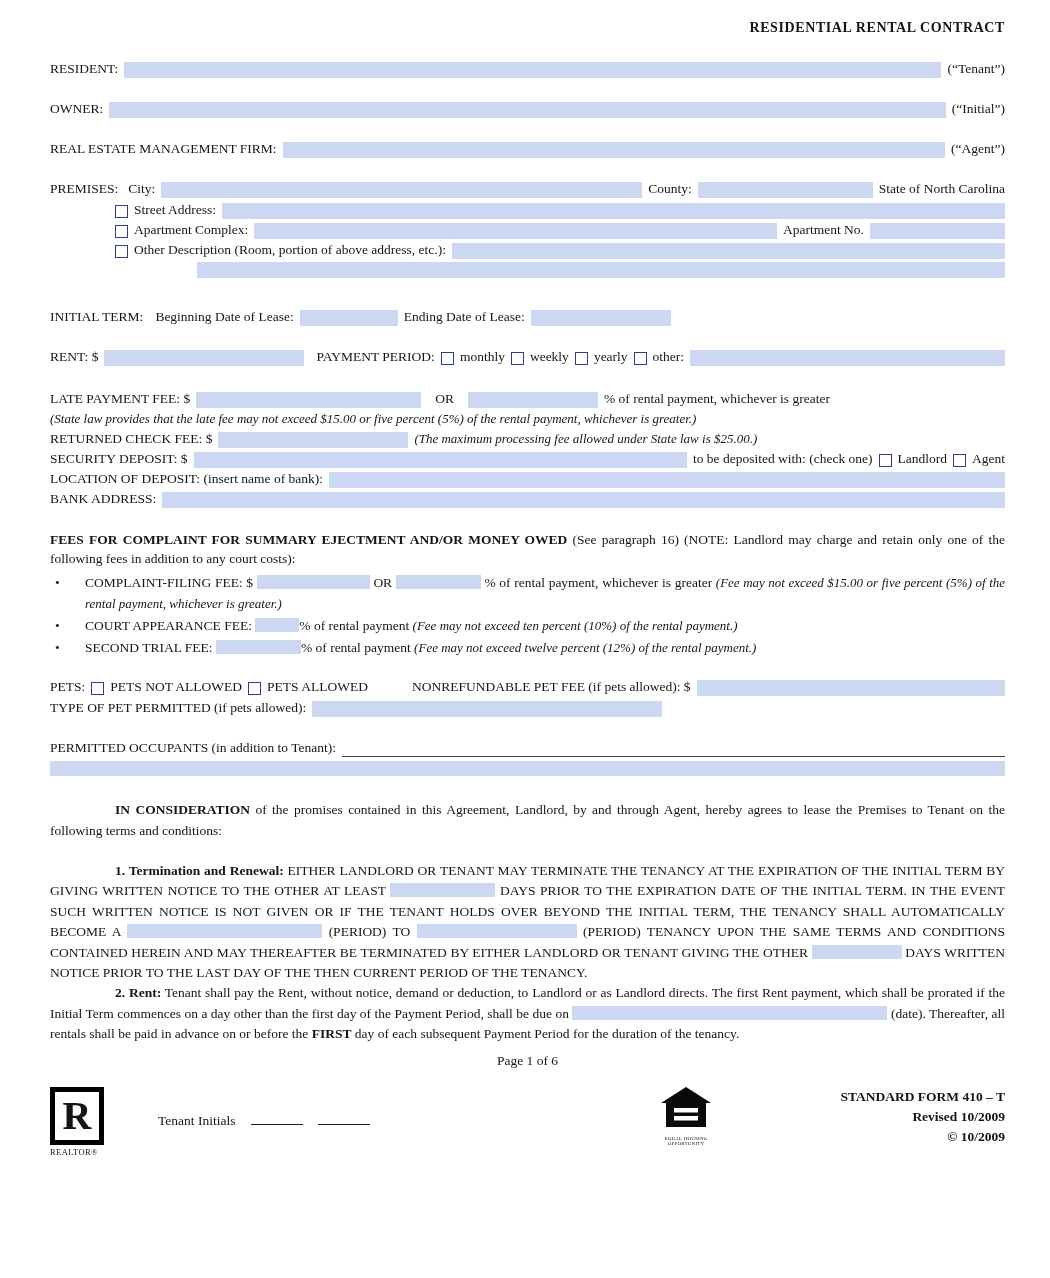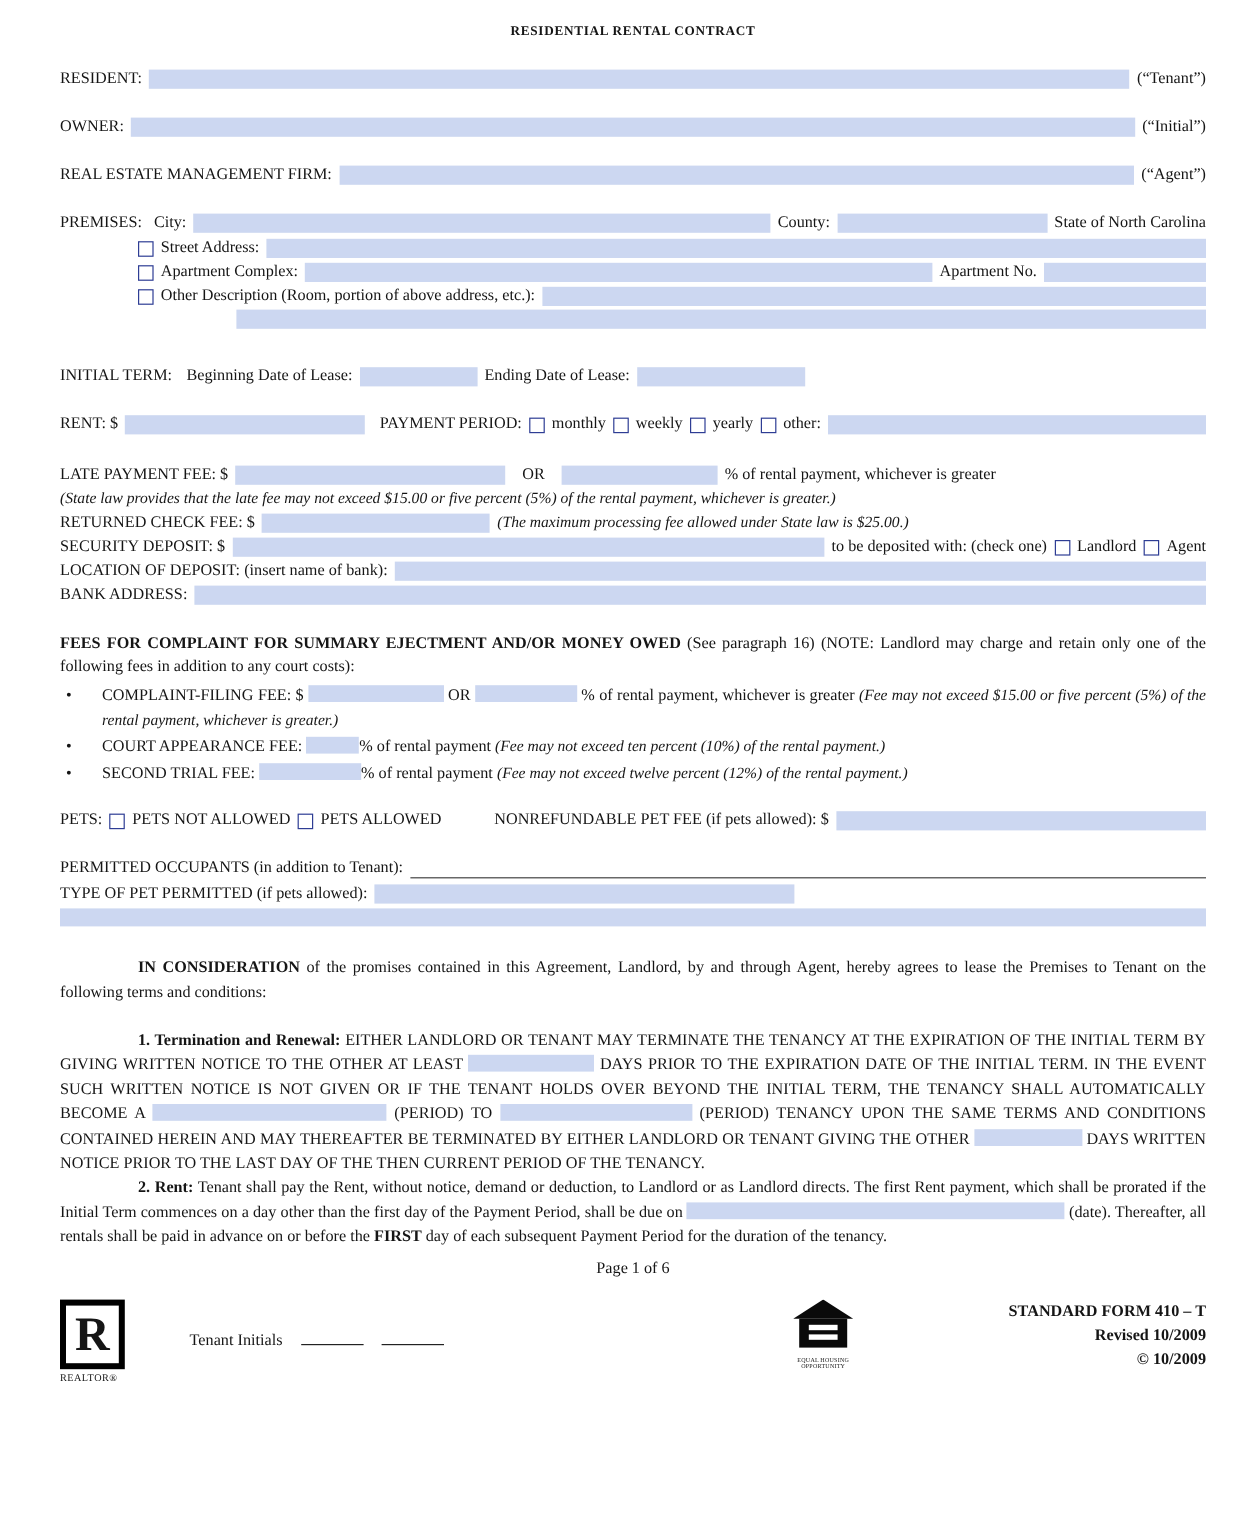--- a/index.html
+++ b/index.html
@@ -1,19 +1,19 @@
 <!DOCTYPE html>
 <html><head>
 <meta charset="utf-8">
 <style>
   *{margin:0;padding:0;box-sizing:border-box}
   html,body{background:#fff}
   body{width:1050px;height:1278px;font-family:"Liberation Serif",serif;color:#151515;font-size:13.5px}
   .page{width:1050px;height:1278px;padding:20px 45px 0 50px;overflow:hidden;background:#fff}
-  .title{text-align:center;font-weight:700;font-size:11px;letter-spacing:.6px}
+  .title{text-align:right;font-weight:700;font-size:14px;letter-spacing:.6px}
   .row{display:flex;align-items:flex-end;gap:6px;line-height:18px;white-space:nowrap}
   .fld{background:#ccd7f1;height:16px;flex:0 0 auto}
   .grow{flex:1 1 auto;min-width:0}
   .cb{flex:0 0 auto;width:13px;height:13px;border:1.5px solid #2e3d94;background:#fff;margin-bottom:1px;display:inline-block}
   .ital{font-style:italic;font-size:13px}
   .ifld{display:inline-block;background:#ccd7f1;height:14px;vertical-align:-2px}
   .para{text-align:justify;line-height:20.4px}
   .indent{text-indent:65px}
   .bullet{position:relative;padding-left:35px;line-height:21px;text-align:justify}
   .bullet::before{content:"\2022";position:absolute;left:5px;top:0}
@@ -180,28 +180,28 @@
   <div class="row" style="margin-top:20px">
     <span>PETS:</span>
     <span class="cb"></span>
     <span>PETS NOT ALLOWED</span>
     <span class="cb"></span>
     <span>PETS ALLOWED</span>
     <span style="margin-left:38px">NONREFUNDABLE PET FEE (if pets allowed): $</span>
     <span class="fld grow"></span>
   </div>
 
-  <div class="row" style="margin-top:22px">
-    <span>PERMITTED OCCUPANTS (in addition to Tenant):</span>
-    <span class="blankline grow"></span>
-  </div>
-
   <div class="row" style="margin-top:3px">
     <span>TYPE OF PET PERMITTED (if pets allowed):</span>
     <span class="fld" style="width:350px"></span>
+  </div>
+
+  <div class="row" style="margin-top:22px">
+    <span>PERMITTED OCCUPANTS (in addition to Tenant):</span>
+    <span class="blankline grow"></span>
   </div>
 
   <div class="row" style="margin-top:4px">
     <span class="fld grow" style="height:15px"></span>
   </div>
 
   <p class="para indent" style="margin-top:24px;line-height:20.5px">
     <b>IN CONSIDERATION</b>
     <span>of the promises contained in this Agreement, Landlord, by and through Agent, hereby agrees to lease the Premises to Tenant on the following terms and conditions:</span>
   </p>

